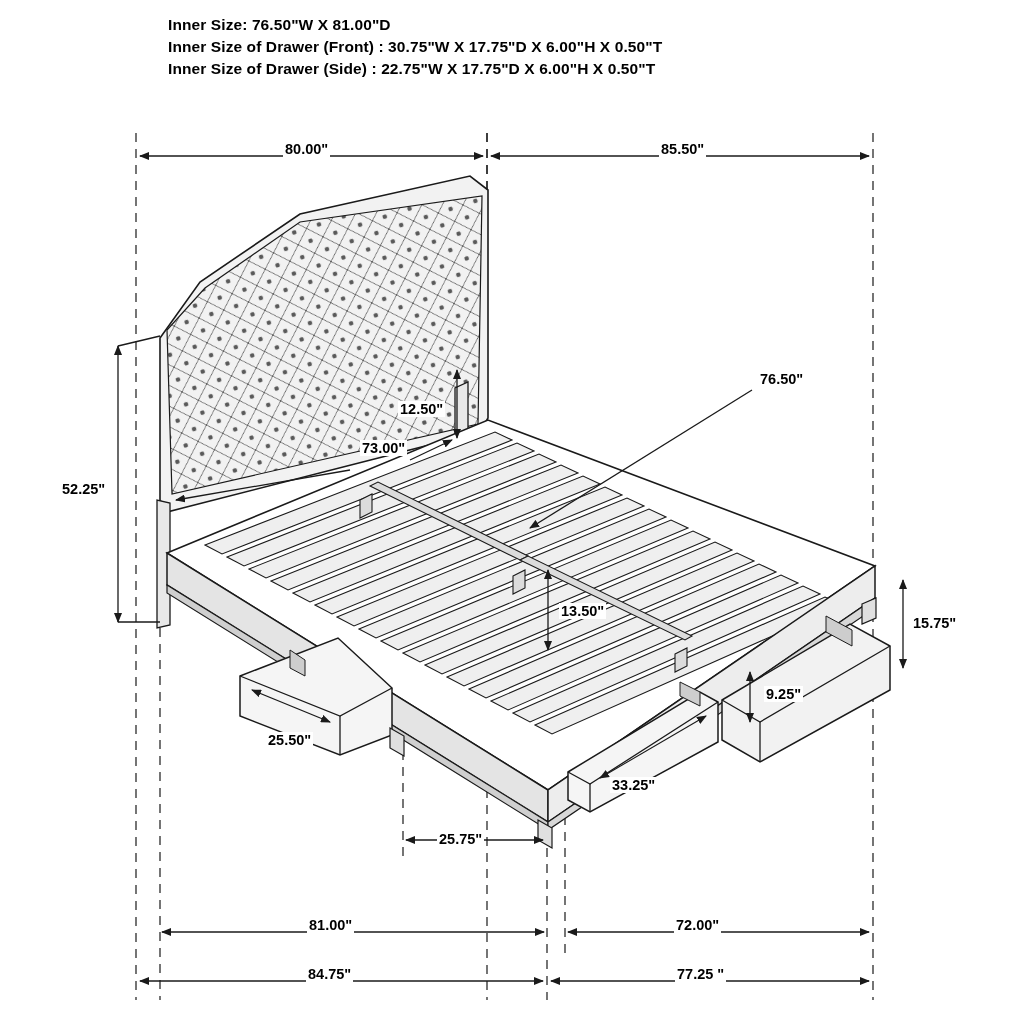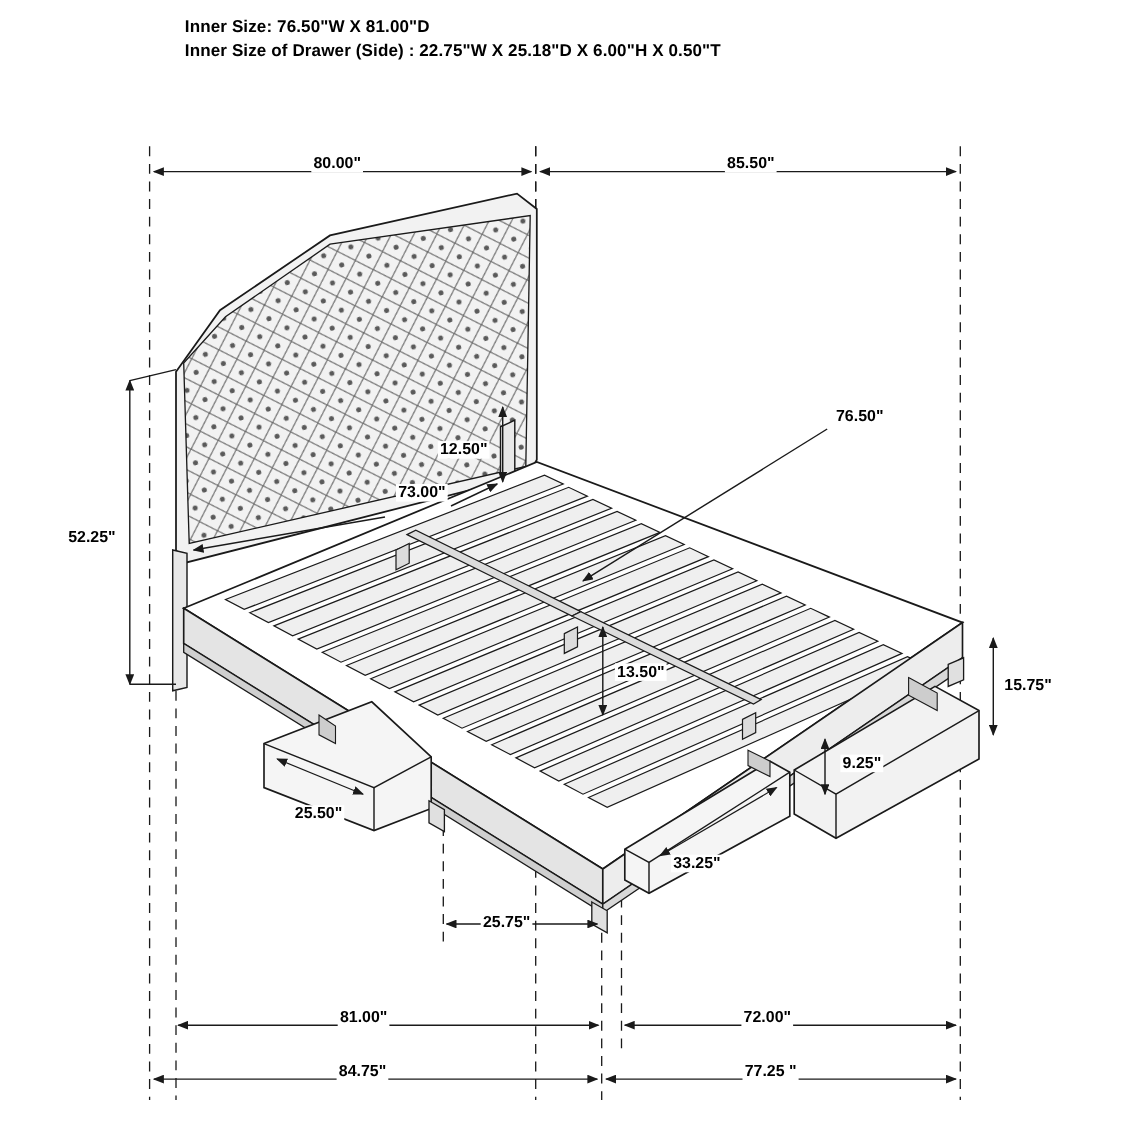--- a/index.html
+++ b/index.html
@@ -49,21 +49,22 @@
     line-height: 16px;
   }
 </style>
 </head>
 <body>
 
 <div id="page">
 
   <div class="spec-block">
     <span class="spec-line">Inner Size: 76.50"W X 81.00"D</span>
-    <span class="spec-line">Inner Size of Drawer (Side) : 22.75"W X 25.18"D X 6.00"H X 0.50"T</span>
+    <span class="spec-line">Inner Size of Drawer (Front) : 30.75"W X 17.75"D X 6.00"H X 0.50"T</span>
+    <span class="spec-line">Inner Size of Drawer (Side) : 22.75"W X 17.75"D X 6.00"H X 0.50"T</span>
   </div>
 
   <svg class="drawing" viewBox="0 0 1024 1024">
     <defs>
       <marker id="arrHead" markerWidth="10" markerHeight="8" refX="9" refY="4" orient="auto" markerUnits="userSpaceOnUse">
         <path d="M0,0 L10,4 L0,8 Z" fill="#1a1a1a"></path>
       </marker>
       <marker id="arrTail" markerWidth="10" markerHeight="8" refX="1" refY="4" orient="auto" markerUnits="userSpaceOnUse">
         <path d="M10,0 L0,4 L10,8 Z" fill="#1a1a1a"></path>
       </marker>

